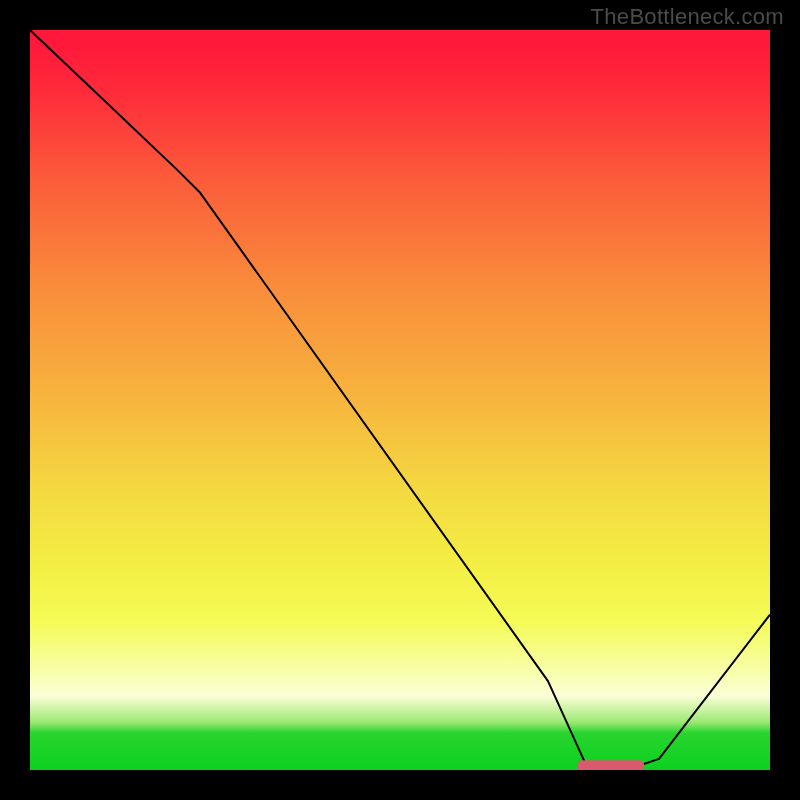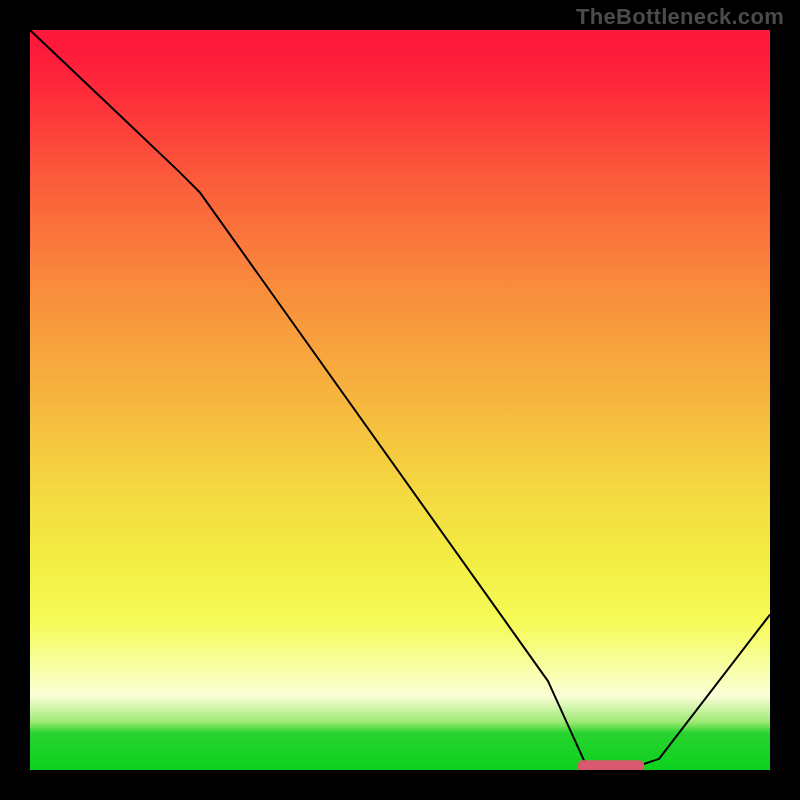--- a/index.html
+++ b/index.html
@@ -46,21 +46,21 @@
     left: 0; top: 0;
     width: 100%; height: 100%;
     display: block;
   }
   .watermark {
     position: absolute;
     top: 4px;
     right: 16px;
     color: #4b4b4b;
     font-size: 22px;
-    font-weight: 700;
+    font-weight: 400;
     letter-spacing: 0.3px;
     user-select: none;
   }
 </style>
 </head>
 <body>
 
 <div class="frame">
   <div class="watermark">TheBottleneck.com</div>
 

